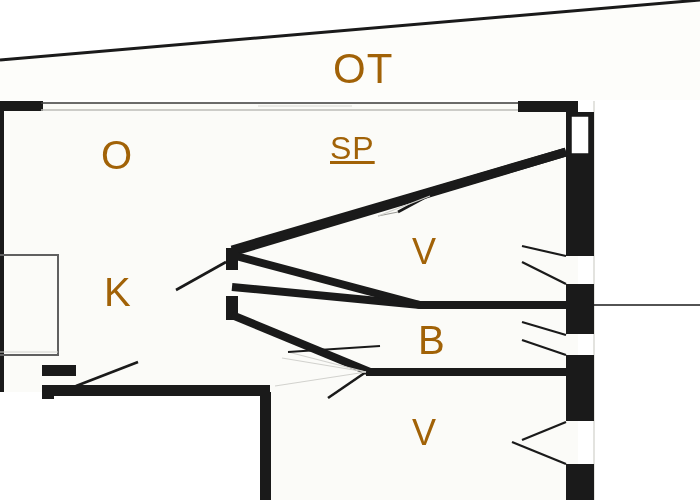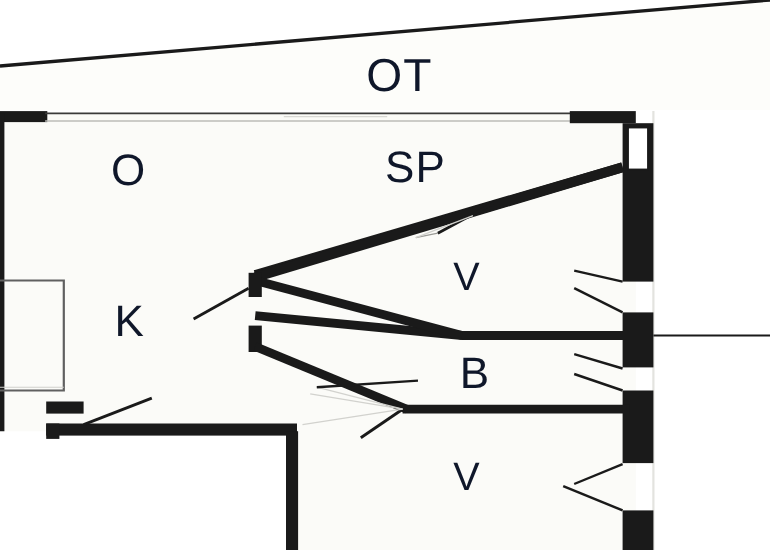--- a/index.html
+++ b/index.html
@@ -22,29 +22,29 @@
     position: absolute;
     left: 0;
     top: 0;
     width: 700px;
     height: 500px;
     display: block;
   }
   .room-label {
     position: absolute;
     font-family: "Liberation Sans", sans-serif;
-    color: #0f172a;
+    color: #a16207;
     font-weight: 400;
     line-height: 1;
     white-space: nowrap;
     user-select: none;
   }
   .lbl-ot  { left: 333px; top: 48px;  font-size: 42px; letter-spacing: 1px; }
   .lbl-o   { left: 101px; top: 135px; font-size: 40px; }
-  .lbl-sp  { left: 350px; top: 132px; font-size: 40px; letter-spacing: 1px; }
+  .lbl-sp  { left: 330px; top: 132px; font-size: 32px; letter-spacing: 1px; text-decoration: underline; }
   .lbl-k   { left: 104px; top: 272px; font-size: 40px; }
   .lbl-b   { left: 418px; top: 320px; font-size: 40px; }
   .lbl-v1  { left: 412px; top: 234px; font-size: 36px; }
   .lbl-v2  { left: 412px; top: 415px; font-size: 36px; }
 </style>
 </head>
 <body>
 
 <div id="plan-root">
 

